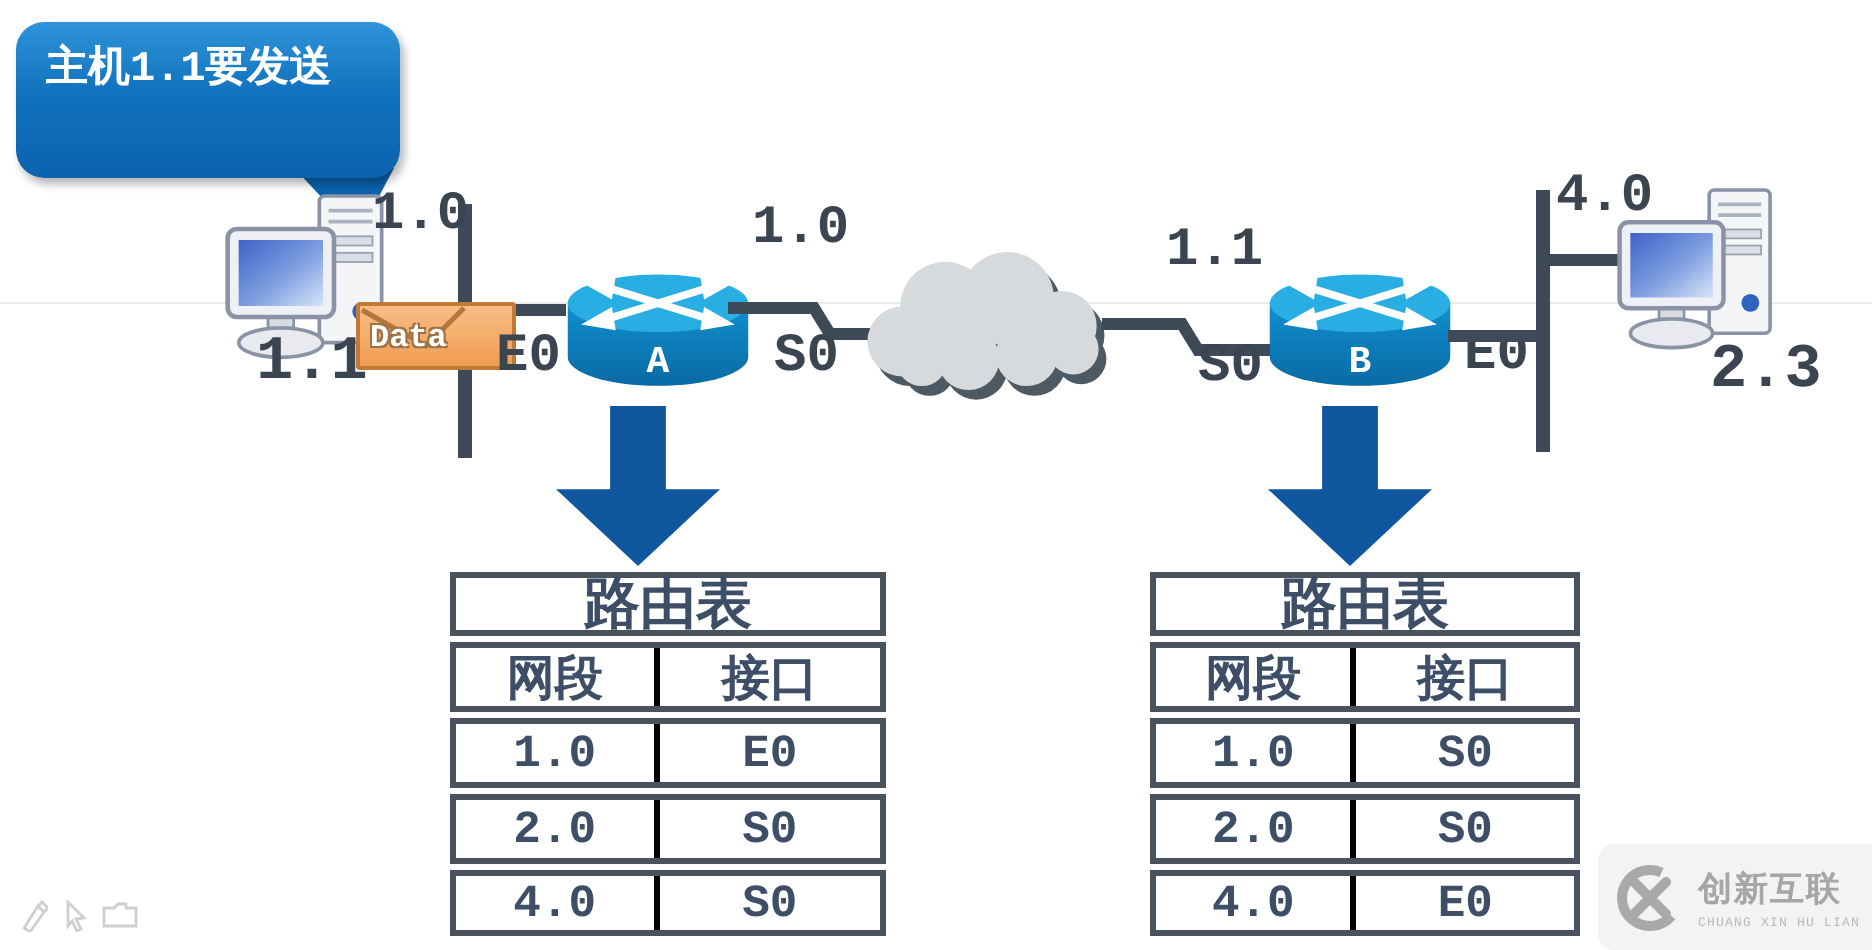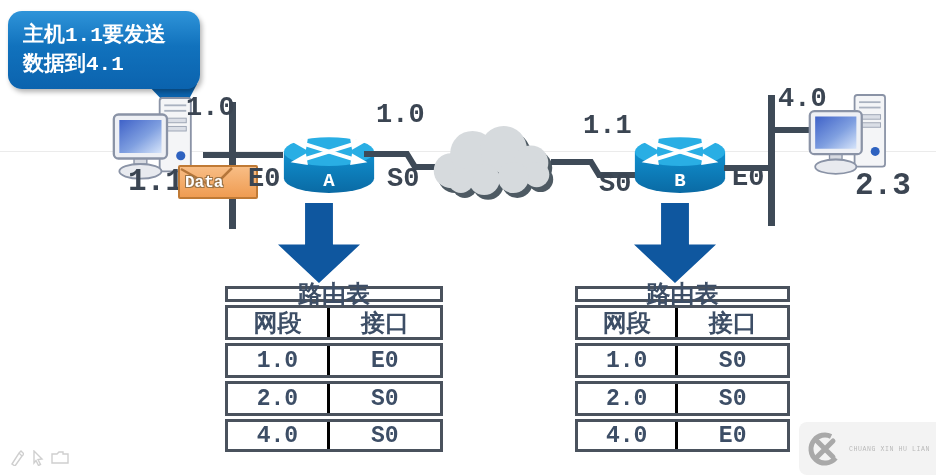--- a/index.html
+++ b/index.html
@@ -25,21 +25,21 @@
 
   
   .lbl { position:absolute; font-weight:700; color:#3b4552; font-size:27px; letter-spacing:0; }
   .lbl.big { font-size:31px; }
 
   
   .wire { position:absolute; background:#3e4a57; }
 
   
   .envelope {
-    position:absolute; left:178px; top:165px; width:80px; height:34px;
+    position:absolute; left:178px; top:151px; width:80px; height:34px;
     background:linear-gradient(180deg,#f8bd85,#ef9c52);
     border:2px solid #c07a35; border-radius:2px;
   }
   .envelope svg { position:absolute; left:0; top:0; }
   .envelope .txt {
     position:absolute; left:5px; top:7px; color:#fff; font-weight:700; font-size:16px;
     text-shadow:-1px -1px 0 #9a7347, 1px -1px 0 #9a7347, -1px 1px 0 #9a7347, 1px 1px 0 #9a7347;
   }
 
   
@@ -52,21 +52,21 @@
   
   .block-arrow {
     position:absolute; width:82px; height:80px; background:#0f579f;
     clip-path:polygon(33% 0, 67% 0, 67% 52%, 100% 52%, 50% 100%, 0 52%, 33% 52%);
   }
 
   
   .rtable { position:absolute; top:286px; display:flex; flex-direction:column; gap:3px;
             color:#3d4e66; font-weight:700; }
   .trow { border:3px solid #4a525d; background:#fff; display:flex; align-items:stretch; }
-  .trow.title { height:16px; align-items:center; justify-content:center; font-size:24px; }
+  .trow.title { height:32px; align-items:center; justify-content:center; font-size:28px; }
   .trow.hdr   { height:35px; font-size:24px; }
   .trow.data  { height:35px; font-size:23px; }
   .trow.last  { height:33px; }
   .tcell { flex:1 1 52%; display:flex; align-items:center; justify-content:center; }
   .tcell.first { flex:0 0 48%; border-right:3px solid #000000; }
 
   
   .tool-icons { position:absolute; left:10px; top:450px; display:flex; gap:7px; }
   .tool-icons svg { display:block; }
 
@@ -97,21 +97,20 @@
           <stop offset="1" stop-color="#0a6aa4"></stop>
       </linearGradient>
     </defs>
   </svg>
 
   <div class="hline"></div>
 
   <div class="callout-tail"></div>
   <div class="callout">
     <div>主机1.1要发送</div>
-    <div>数据到4.1</div>
   </div>
 
   <svg class="host" style="position:absolute;left:112px;top:96px" width="88" height="92" viewBox="0 0 96 100">
     <rect x="52" y="2" width="34" height="80" rx="3" fill="#f4f5f7" stroke="#8a93a6" stroke-width="2"></rect>
     <line x1="57" y1="10" x2="81" y2="10" stroke="#aab2c0" stroke-width="2"></line>
     <line x1="57" y1="16" x2="81" y2="16" stroke="#aab2c0" stroke-width="2"></line>
     <rect x="57" y="24" width="24" height="5" fill="#dadee6" stroke="#9aa2b2" stroke-width="1"></rect>
     <rect x="57" y="33" width="24" height="5" fill="#dadee6" stroke="#9aa2b2" stroke-width="1"></rect>
     <rect x="70" y="60" width="10" height="10" rx="5" fill="#2e62c0"></rect>
     <rect x="24" y="66" width="14" height="8" fill="#d8dbe2" stroke="#8a93a6" stroke-width="1.5"></rect>
@@ -275,17 +274,18 @@
       <path d="M1 4 L6 4 L8 2 L12 2 L12 4 L17 4 L17 13 L1 13 Z" fill="none" stroke="#cfcfcf" stroke-width="1.4"></path>
     </svg>
   </div>
 
   <div class="watermark">
     <svg class="wm-logo" width="36" height="36" viewBox="0 0 36 36">
       <circle cx="18" cy="18" r="14" fill="none" stroke="#a9a9a9" stroke-width="5" stroke-dasharray="62 26" transform="rotate(40 18 18)"></circle>
       <path d="M10 10 L26 26 M26 10 L10 26" stroke="#a9a9a9" stroke-width="5" stroke-linecap="round"></path>
     </svg>
     <div class="wm-text">
+      <div class="wm-name">创新互联</div>
       <div class="wm-sub">CHUANG XIN HU LIAN</div>
     </div>
   </div>
 
 </div>
 
 </body></html>

